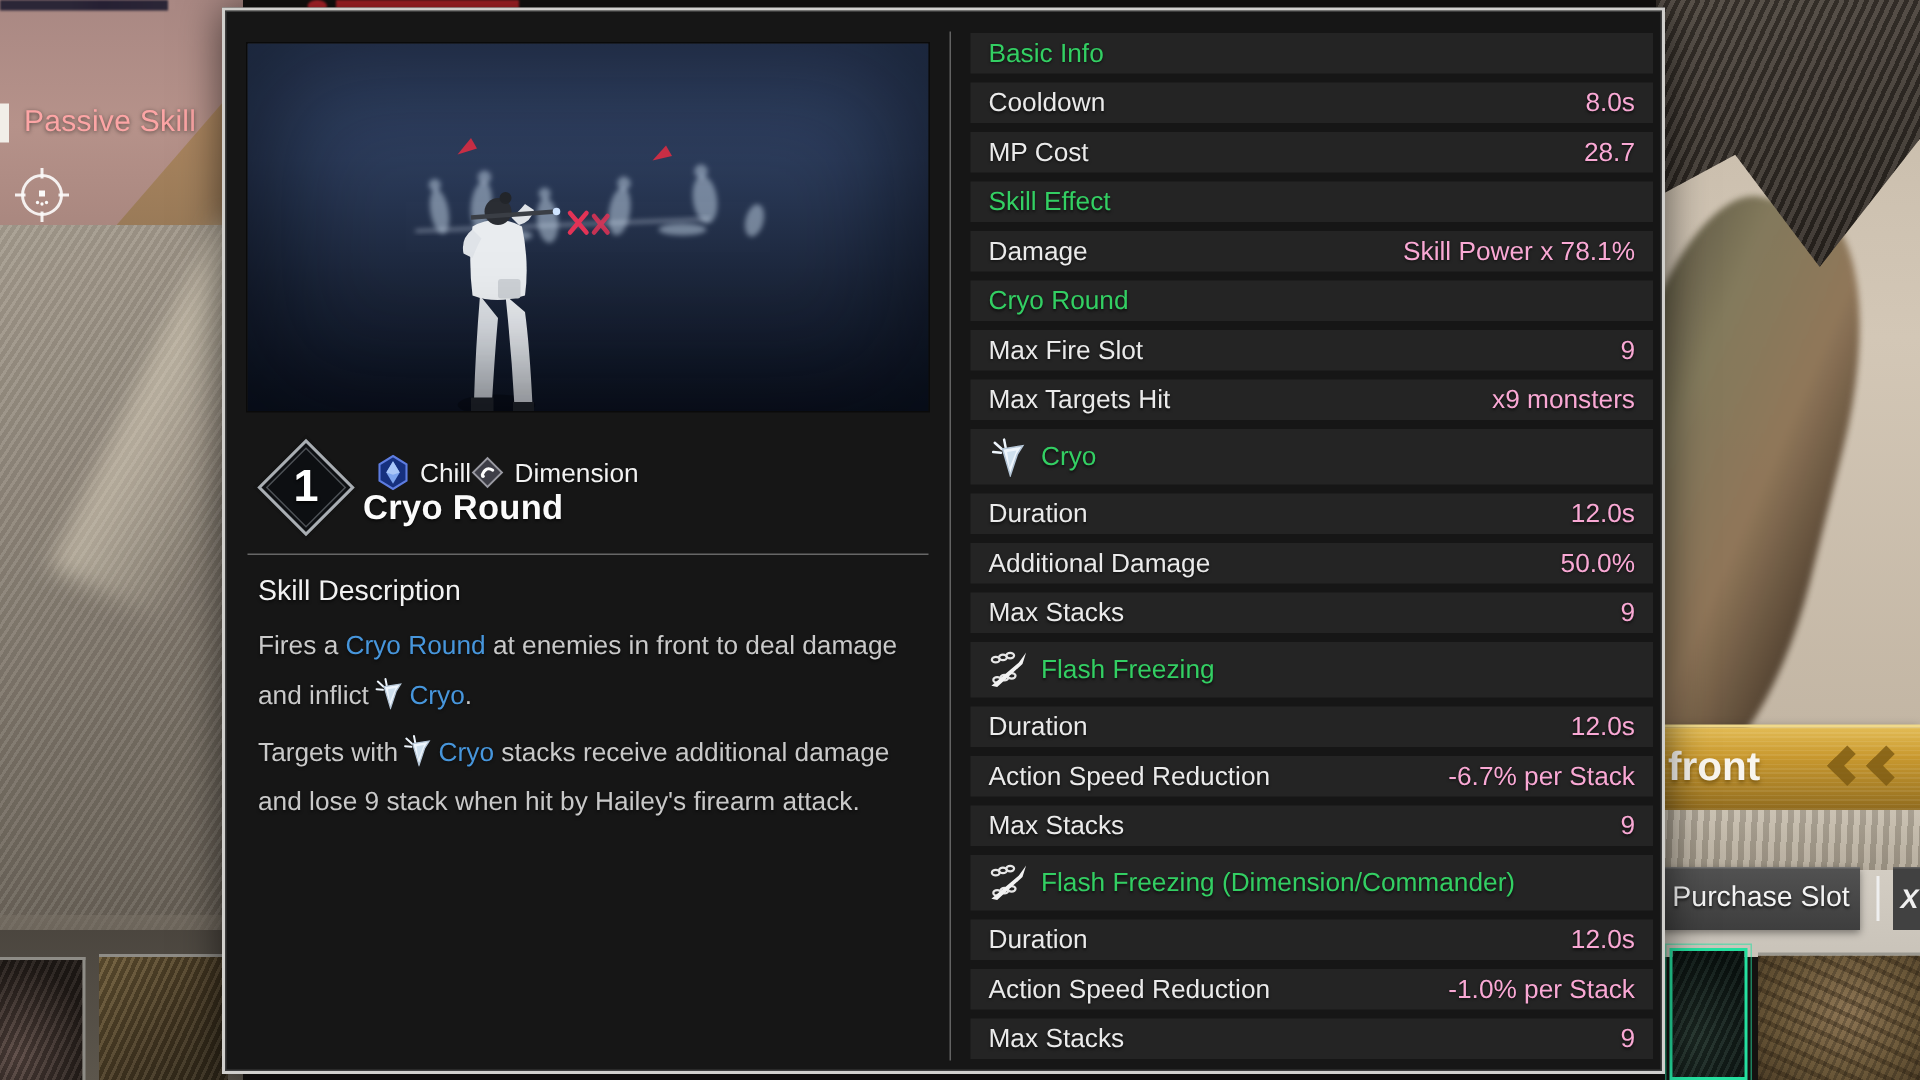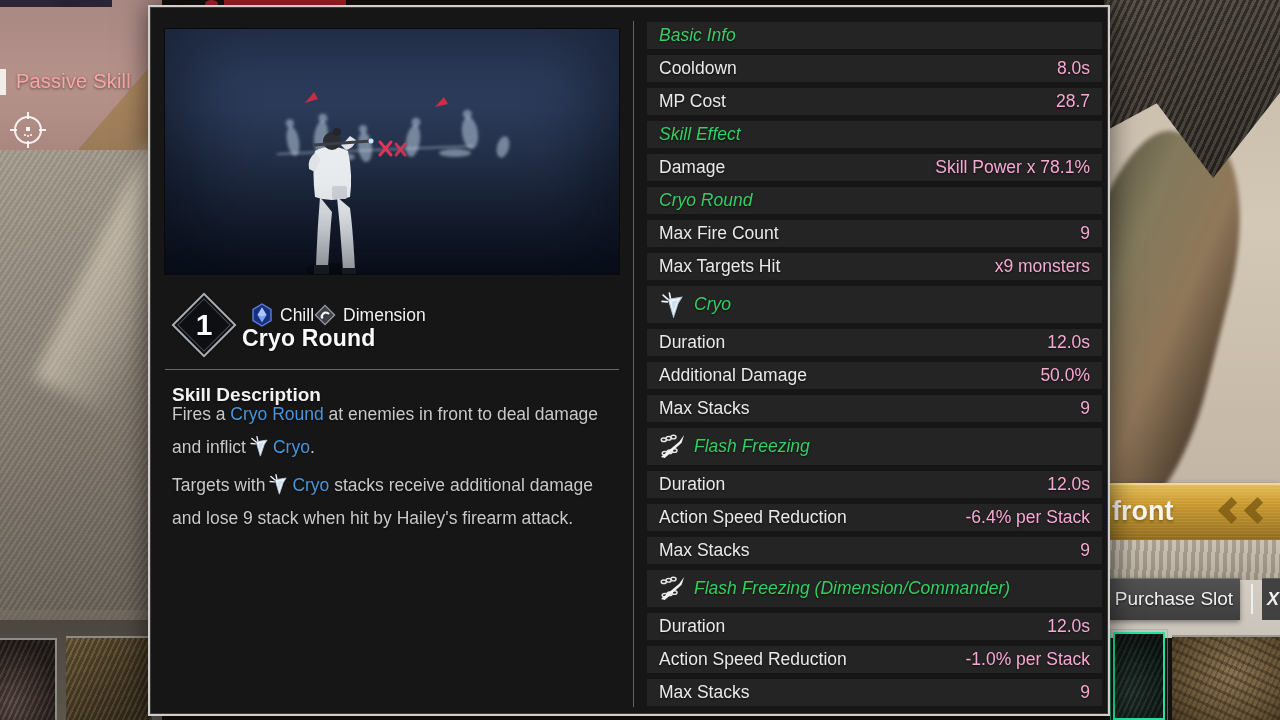--- a/index.html
+++ b/index.html
@@ -115,37 +115,37 @@
 
   .tag-row{position:absolute;left:101px;top:295px;height:26px;display:flex;align-items:center;}
   .tag{display:flex;align-items:center;gap:7px;color:#f2f2f2;font-size:17.5px;
     text-shadow:0 1px 2px rgba(0,0,0,.6);}
   .skill-name{position:absolute;left:92px;top:318px;font-size:23px;font-weight:600;
     color:#fbfbfb;text-shadow:0 1px 2px rgba(0,0,0,.6);letter-spacing:.2px;}
 
   .left-divider{position:absolute;left:15px;top:362px;width:454px;height:1px;
     background:#767676;opacity:.85;}
 
-  .desc-title{position:absolute;left:22px;top:377px;font-size:19px;font-weight:700;
+  .desc-title{position:absolute;left:22px;top:377px;font-size:19px;font-weight:400;
     color:#f2f2f2;text-shadow:0 1px 2px rgba(0,0,0,.6);}
-  .desc-body{position:absolute;left:22px;top:391px;width:444px;font-size:17.5px;
+  .desc-body{position:absolute;left:22px;top:407px;width:444px;font-size:17.5px;
     line-height:33px;color:#c9c9c9;text-shadow:0 1px 2px rgba(0,0,0,.5);}
   .desc-body p{margin:0 0 5px 0;}
   .desc-body .link{color:var(--link-blue,#4796dc);}
   .desc-body .inline-ic{display:inline-block;width:21px;height:22px;vertical-align:-4px;margin:0 3px;}
 
   .vdivider{position:absolute;left:483px;top:14px;width:1px;height:686px;background:#7c7c7c;opacity:.75;}
 
   .stats{position:absolute;left:497px;top:15px;width:455px;display:flex;flex-direction:column;gap:6px;}
   .row{height:27px;background:var(--row-bg,#242424);display:flex;align-items:center;
     justify-content:space-between;padding:0 12px;}
   .row.icon-header{height:37px;}
   .row .lblwrap{display:flex;align-items:center;gap:8px;min-width:0;}
   .row .lbl{font-size:17.5px;color:#eaeaea;white-space:nowrap;text-shadow:0 1px 2px rgba(0,0,0,.65);}
-  .row.header .lbl,.row.icon-header .lbl{color:var(--header-green,#33cf63);font-style:italic;}
+  .row.header .lbl,.row.icon-header .lbl{color:var(--header-green,#33cf63);}
   .row .val{font-size:17.5px;color:#f9a8d4;white-space:nowrap;text-shadow:0 1px 2px rgba(0,0,0,.65);}
   .row .hicon{width:27px;height:27px;flex:0 0 auto;}
 </style>
 </head>
 <body>
 
 <div class="stage">
 
   <div class="bg-left">
     <div class="bg-salmon"></div>
@@ -341,21 +341,21 @@
           </div>
           <span class="val">Skill Power x 78.1%</span>
         </div>
         <div class="row header">
           <div class="lblwrap">
             <span class="lbl">Cryo Round</span>
           </div>
         </div>
         <div class="row stat">
           <div class="lblwrap">
-            <span class="lbl">Max Fire Count</span>
+            <span class="lbl">Max Fire Slot</span>
           </div>
           <span class="val">9</span>
         </div>
         <div class="row stat">
           <div class="lblwrap">
             <span class="lbl">Max Targets Hit</span>
           </div>
           <span class="val">x9 monsters</span>
         </div>
         <div class="row icon-header">
@@ -413,21 +413,21 @@
         <div class="row stat">
           <div class="lblwrap">
             <span class="lbl">Duration</span>
           </div>
           <span class="val">12.0s</span>
         </div>
         <div class="row stat">
           <div class="lblwrap">
             <span class="lbl">Action Speed Reduction</span>
           </div>
-          <span class="val">-6.4% per Stack</span>
+          <span class="val">-6.7% per Stack</span>
         </div>
         <div class="row stat">
           <div class="lblwrap">
             <span class="lbl">Max Stacks</span>
           </div>
           <span class="val">9</span>
         </div>
         <div class="row icon-header">
           <div class="lblwrap">
             <span class="hicon">

